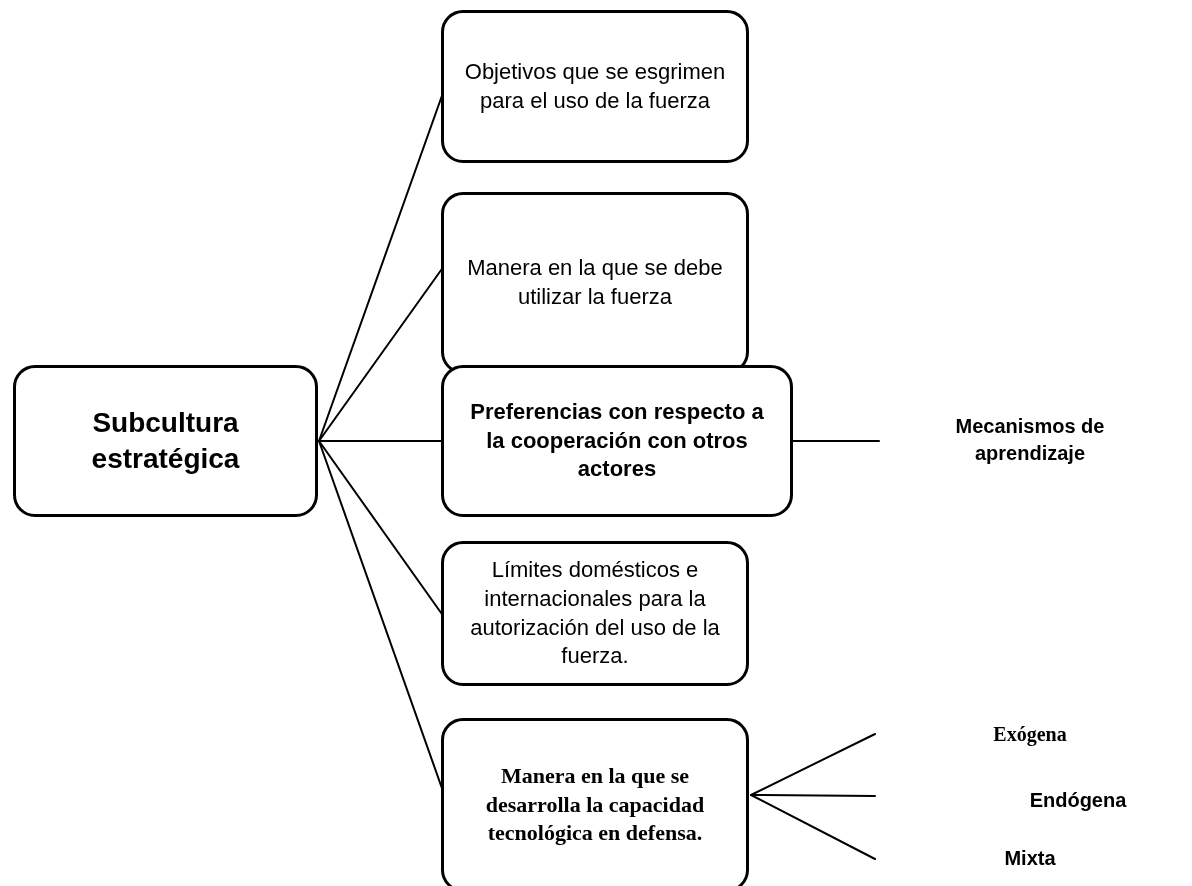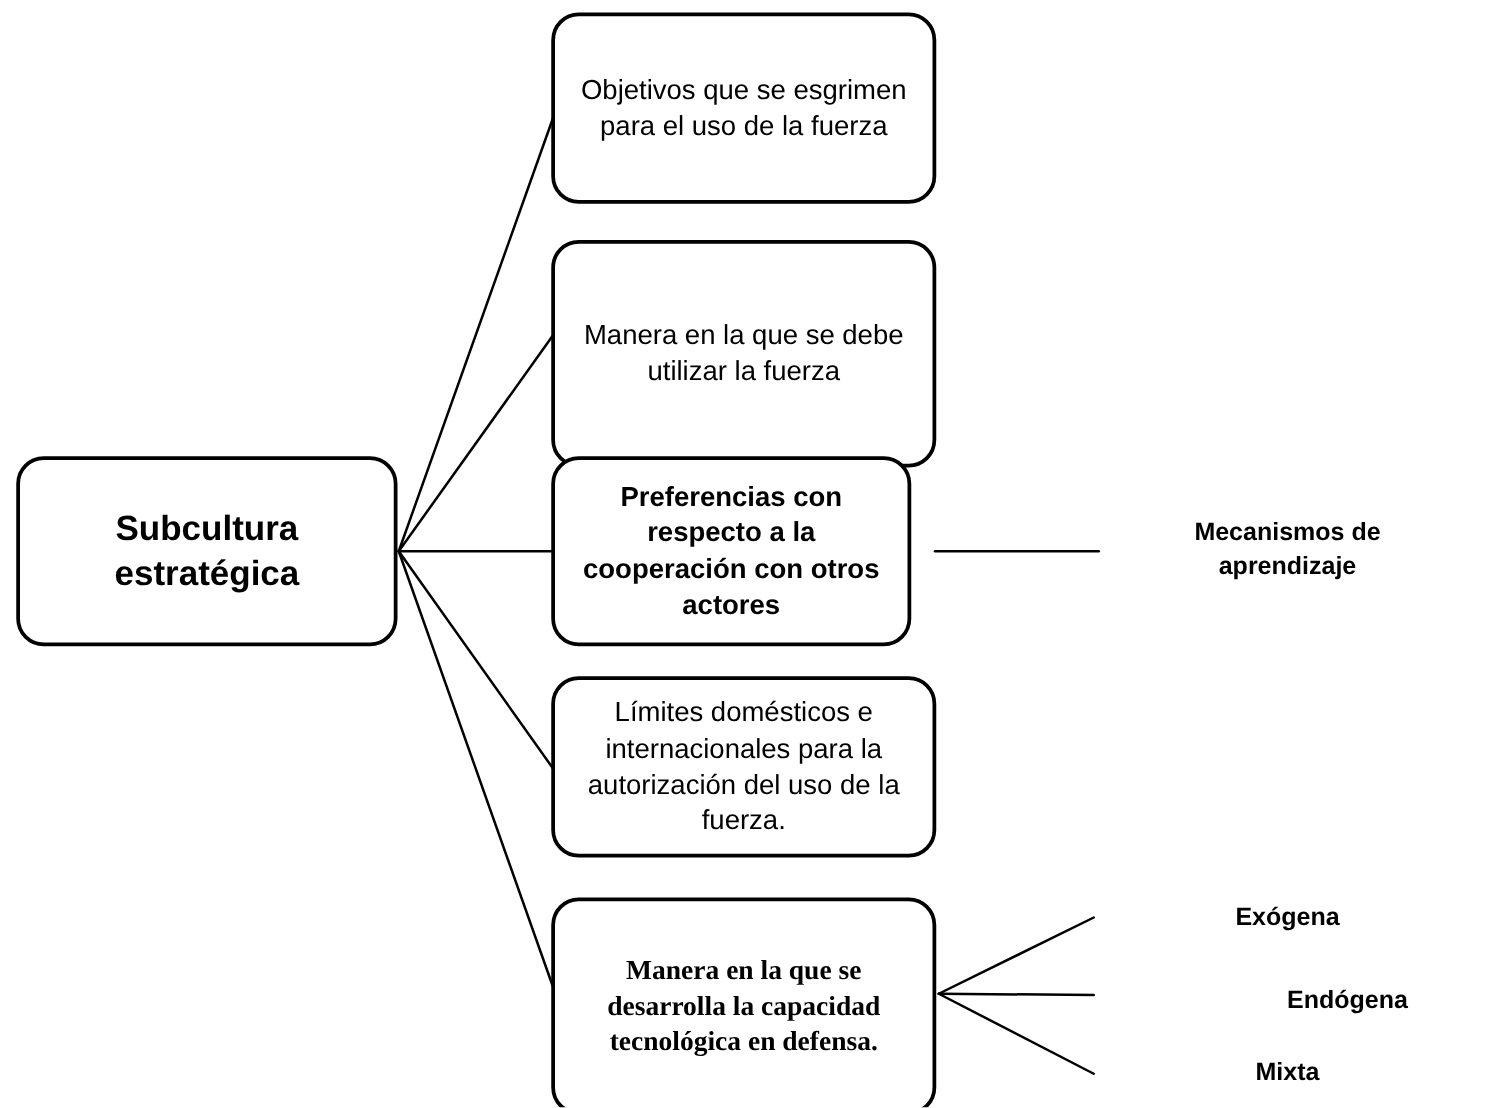--- a/index.html
+++ b/index.html
@@ -45,36 +45,36 @@
     z-index: 1;
   }
   .node.root {
     left: 13px;  top: 365px;  width: 305px; height: 152px;
     font-size: 28px;
     font-weight: bold;
     padding: 8px 10px;
   }
   .node.b1 { left: 441px; top: 10px;  width: 308px; height: 153px; }
   .node.b2 { left: 441px; top: 192px; width: 308px; height: 182px; }
-  .node.b3 { left: 441px; top: 365px; width: 288px; height: 152px; font-weight: bold; }
+  .node.b3 { left: 441px; top: 365px; width: 352px; height: 152px; font-weight: bold; }
   .node.b4 { left: 441px; top: 541px; width: 308px; height: 145px; padding: 10px 8px; }
   .node.b5 { left: 441px; top: 718px; width: 308px; height: 174px; font-weight: bold; font-family: Liberation Serif, serif; }
   .leaf-label {
     position: absolute;
     display: flex;
     align-items: center;
     justify-content: center;
     text-align: center;
     font-size: 20px;
     font-weight: bold;
     line-height: 1.35;
     z-index: 1;
   }
   .leaf-label.mecanismos { left: 905px; top: 402px; width: 250px; height: 76px; }
-  .leaf-label.exogena    { left: 940px; top: 717px; width: 180px; height: 34px; }
+  .leaf-label.exogena    { left: 940px; top: 717px; width: 180px; height: 34px; font-family: Liberation Serif, serif; }
   .leaf-label.endogena   { left: 988px; top: 780px; width: 180px; height: 34px; align-items: flex-end; }
   .leaf-label.mixta      { left: 940px; top: 841px; width: 180px; height: 34px; }
 </style>
 </head>
 <body>
 
 <div class="canvas">
 
   <svg class="connectors" viewBox="0 0 1192 886" xmlns="http://www.w3.org/2000/svg">
 

